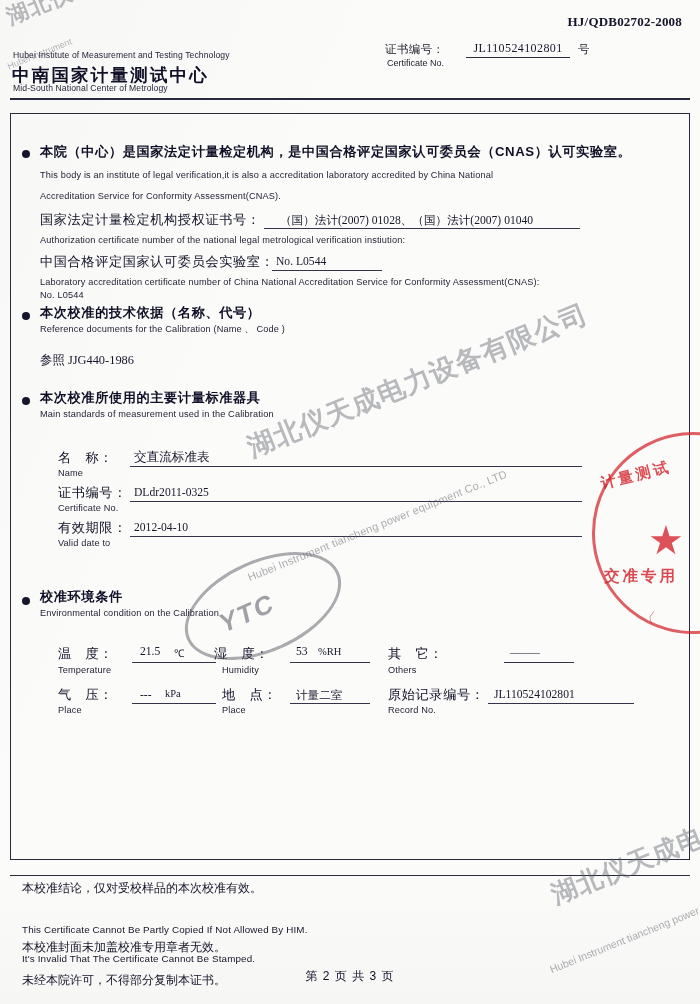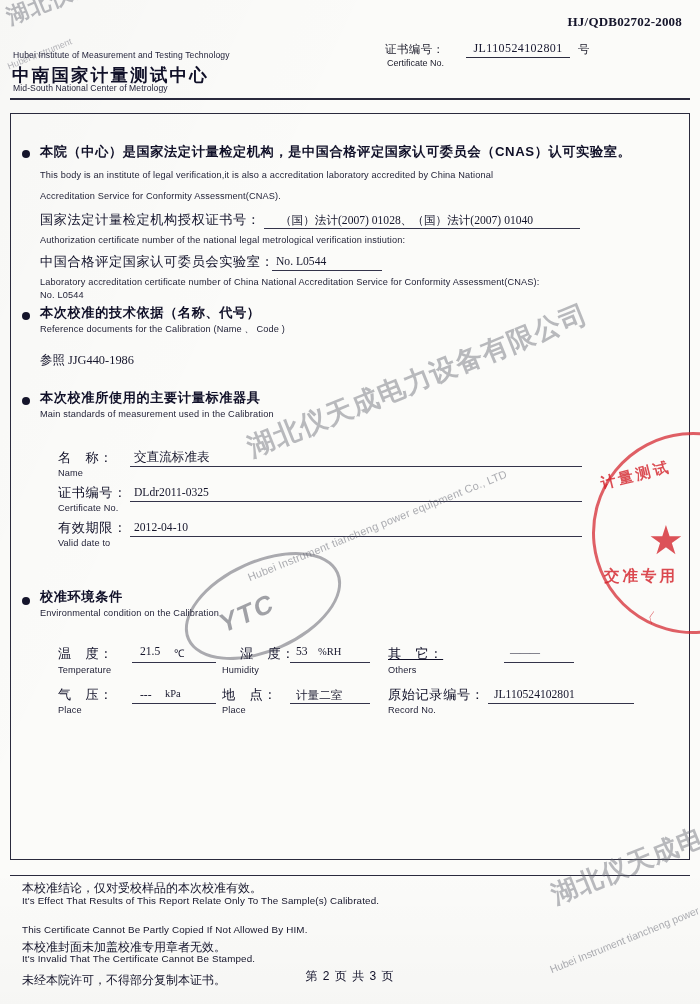--- a/index.html
+++ b/index.html
@@ -382,27 +382,27 @@
   <div class="bullet" style="left:22px; top:597px;"></div>
   <div class="cn bold" style="left:40px; top:588px;">校准环境条件</div>
   <div class="en" style="left:40px; top:608px;">Environmental condition on the Calibration</div>
 
   <div class="cn" style="left:58px; top:645px;">温　度：</div>
   <div class="en" style="left:58px; top:665px;">Temperature</div>
   <div class="val" style="left:140px; top:645px;">21.5</div>
   <div class="val" style="left:174px; top:646px; font-size:10.5px;">℃</div>
   <div class="underline" style="left:132px; top:662px; width:84px;"></div>
 
-  <div class="cn" style="left:240px; top:645px;">湿　度：</div>
+  <div class="cn" style="left:214px; top:645px;">湿　度：</div>
   <div class="en" style="left:222px; top:665px;">Humidity</div>
   <div class="val" style="left:296px; top:645px;">53</div>
   <div class="val" style="left:318px; top:646px; font-size:10.5px;">%RH</div>
   <div class="underline" style="left:290px; top:662px; width:80px;"></div>
 
-  <div class="cn" style="left:388px; top:645px;text-decoration:underline;">其　它：</div>
+  <div class="cn" style="left:388px; top:645px;">其　它：</div>
   <div class="en" style="left:388px; top:665px;">Others</div>
   <div class="val" style="left:510px; top:647px; font-size:10px;">———</div>
   <div class="underline" style="left:504px; top:662px; width:70px;"></div>
 
   <div class="cn" style="left:58px; top:686px;text-align:center;">气　压：</div>
   <div class="en" style="left:58px; top:705px;">Place</div>
   <div class="val" style="left:140px; top:688px;">---</div>
   <div class="val" style="left:165px; top:688px; font-size:10.5px;">kPa</div>
   <div class="underline" style="left:132px; top:703px; width:84px;"></div>
 
@@ -423,21 +423,20 @@
   <div id="seal-mark">〈</div>
 
   <div id="ytc-oval"></div>
   <div id="ytc-text">YTC</div>
 
   <div class="wm" id="wm-main-cn">湖北仪天成电力设备有限公司</div>
   <div class="wm" id="wm-main-en">Hubei Instrument tiancheng power equipment Co., LTD</div>
 
   <div class="rule" id="rule-bottom"></div>
   <div class="foot" style="top:880px;">本校准结论，仅对受校样品的本次校准有效。</div>
-  <div class="foot en" style="top:895px;">It's Effect That Results  of This Report Relate Only To The Sample(s) Calibrated.</div>
   <div class="foot" style="top:924px;margin-top:48px;">未经本院许可，不得部分复制本证书。</div>
   <div class="foot en" style="top:924px;">This Certificate Cannot Be Partly Copied If Not Allowed By HIM.</div>
   <div class="foot" style="top:939px;">本校准封面未加盖校准专用章者无效。</div>
   <div class="foot en" style="top:953px;">It's Invalid That The Certificate Cannot Be Stamped.</div>
   <div class="page-num">第 2 页 共 3 页</div>
 
   <div class="wm" id="wm-br-cn">湖北仪天成电力设备有限公司</div>
   <div class="wm" id="wm-br-en">Hubei Instrument tiancheng power equipment Co., LTD</div>
 </div>
 

